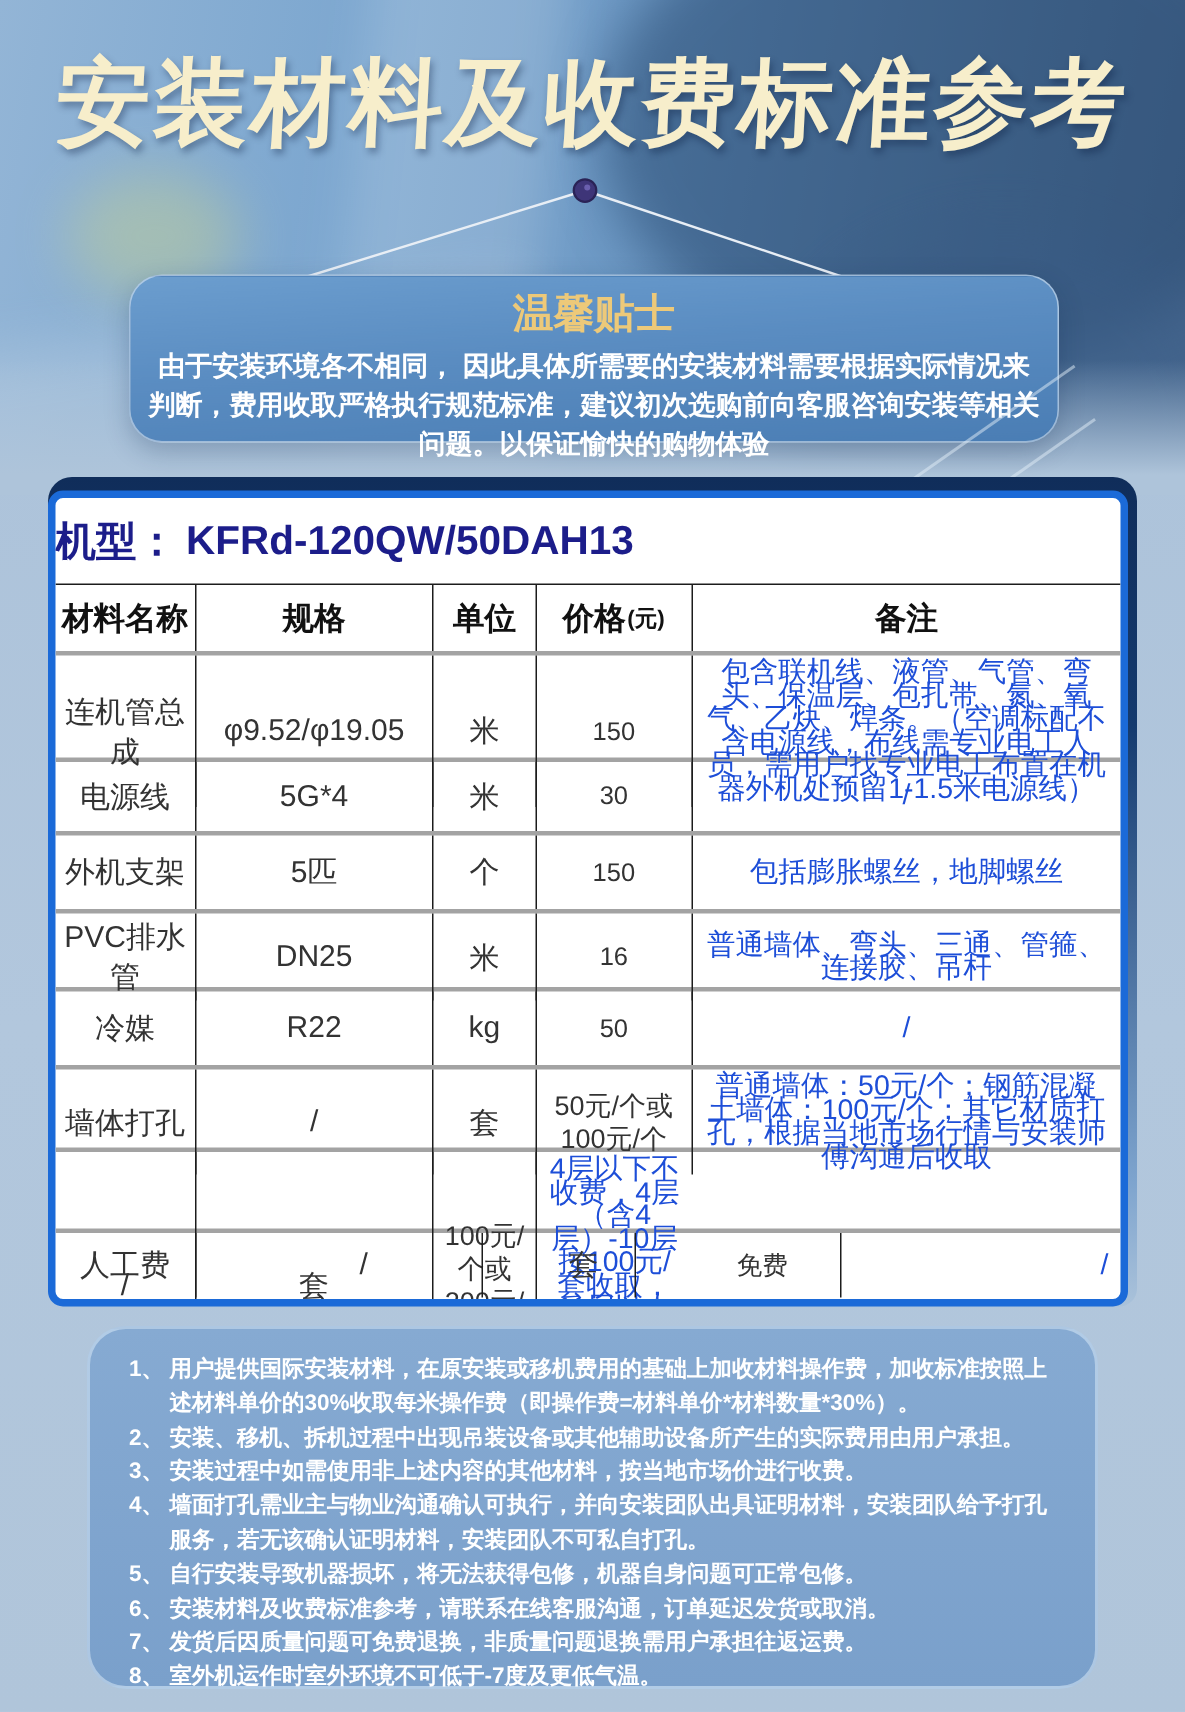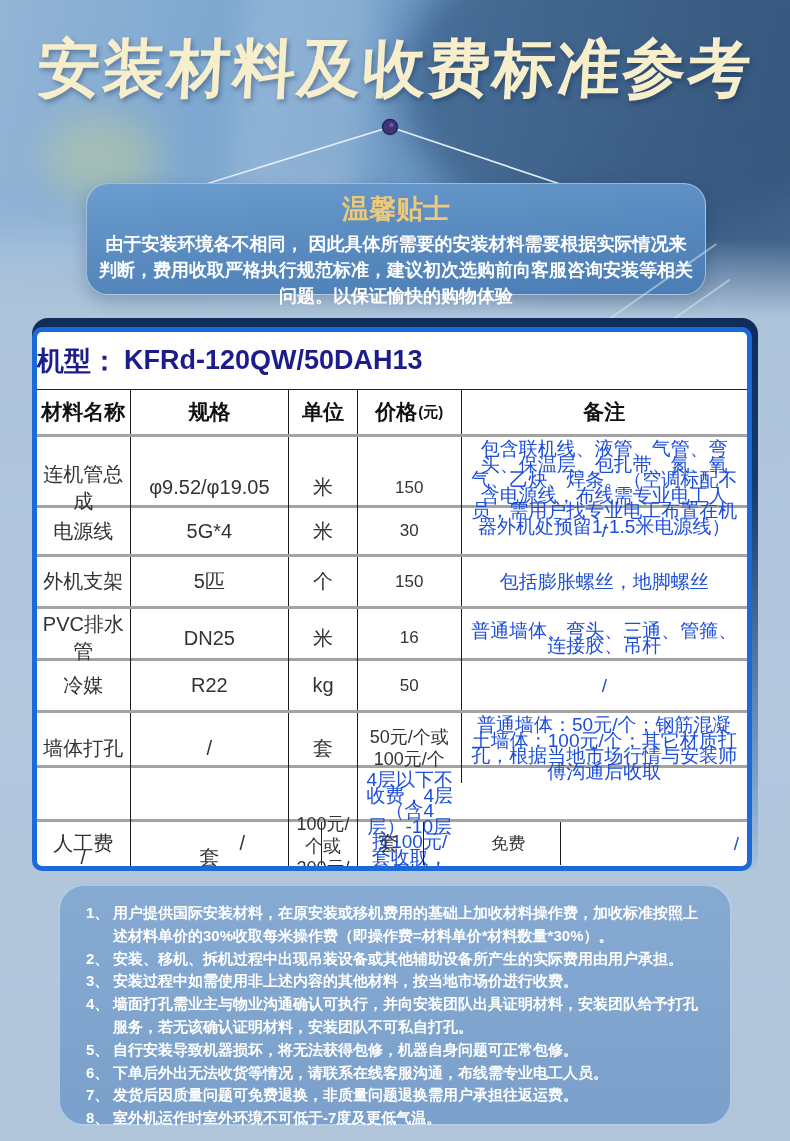--- a/index.html
+++ b/index.html
@@ -216,21 +216,21 @@
     <div class="note-item">
       <span class="note-num">4、</span>
       <span class="note-text">墙面打孔需业主与物业沟通确认可执行，并向安装团队出具证明材料，安装团队给予打孔服务，若无该确认证明材料，安装团队不可私自打孔。</span>
     </div>
     <div class="note-item">
       <span class="note-num">5、</span>
       <span class="note-text">自行安装导致机器损坏，将无法获得包修，机器自身问题可正常包修。</span>
     </div>
     <div class="note-item">
       <span class="note-num">6、</span>
-      <span class="note-text">下单后外出无法收货等情况，请联系在线客服沟通，布线需专业电工人员。</span>
+      <span class="note-text">安装材料及收费标准参考，请联系在线客服沟通，订单延迟发货或取消。</span>
     </div>
     <div class="note-item">
       <span class="note-num">7、</span>
       <span class="note-text">发货后因质量问题可免费退换，非质量问题退换需用户承担往返运费。</span>
     </div>
     <div class="note-item">
       <span class="note-num">8、</span>
       <span class="note-text">室外机运作时室外环境不可低于-7度及更低气温。</span>
     </div>
   </div>

